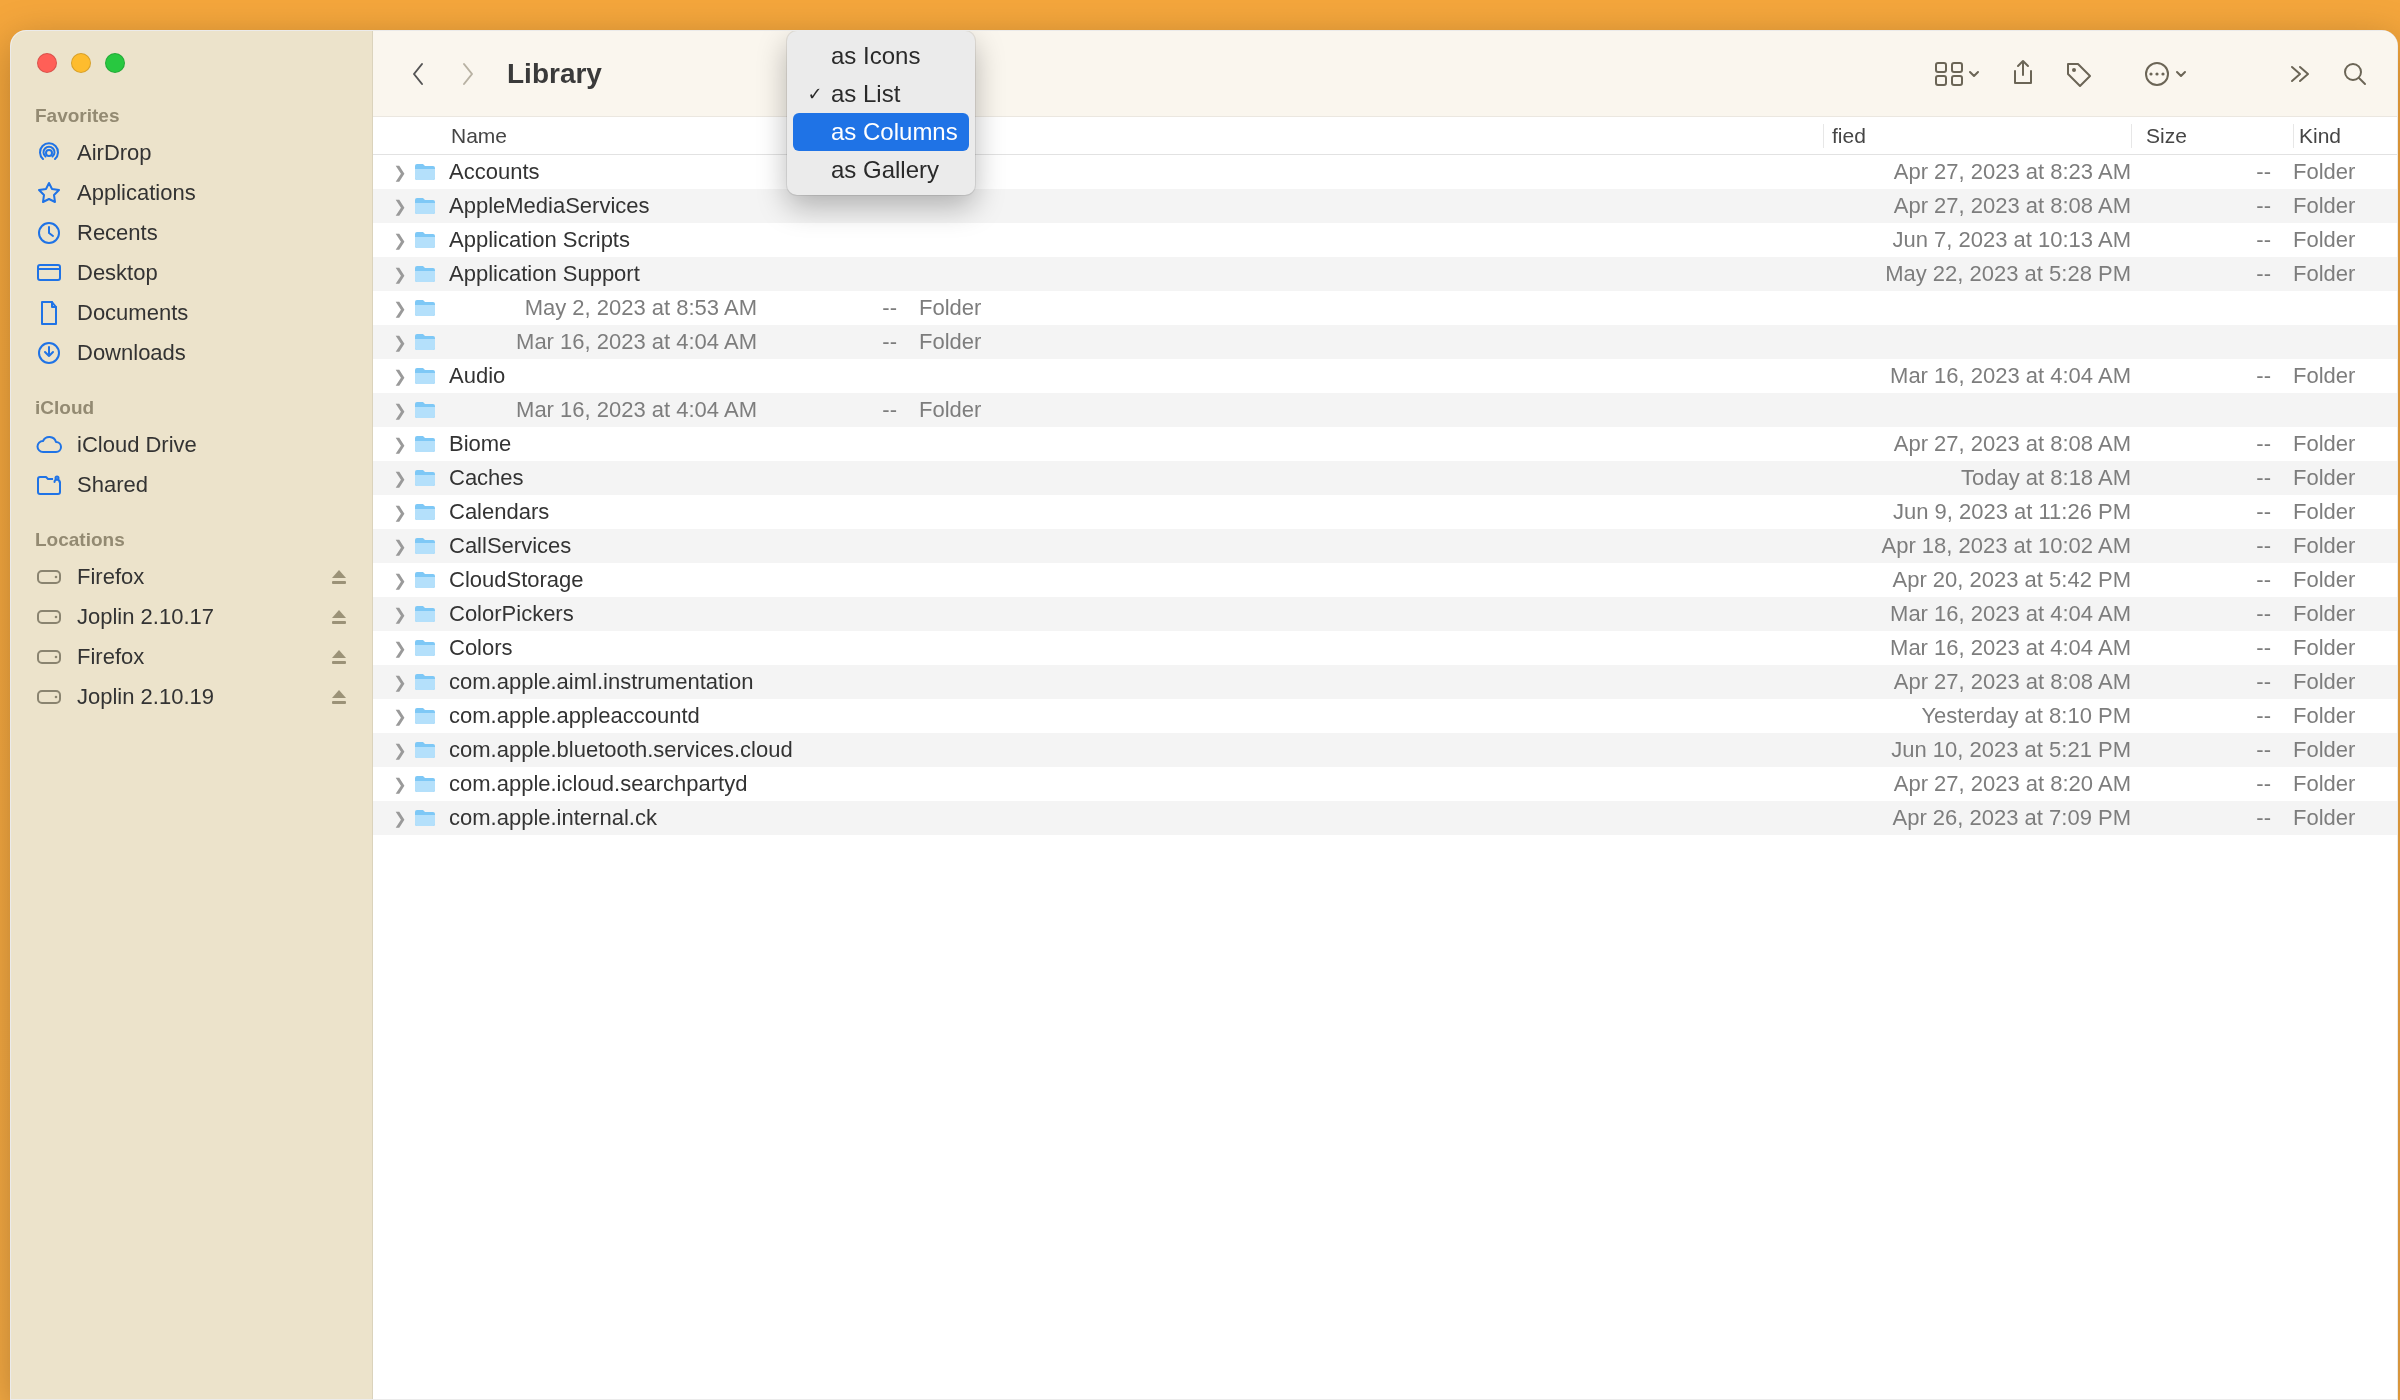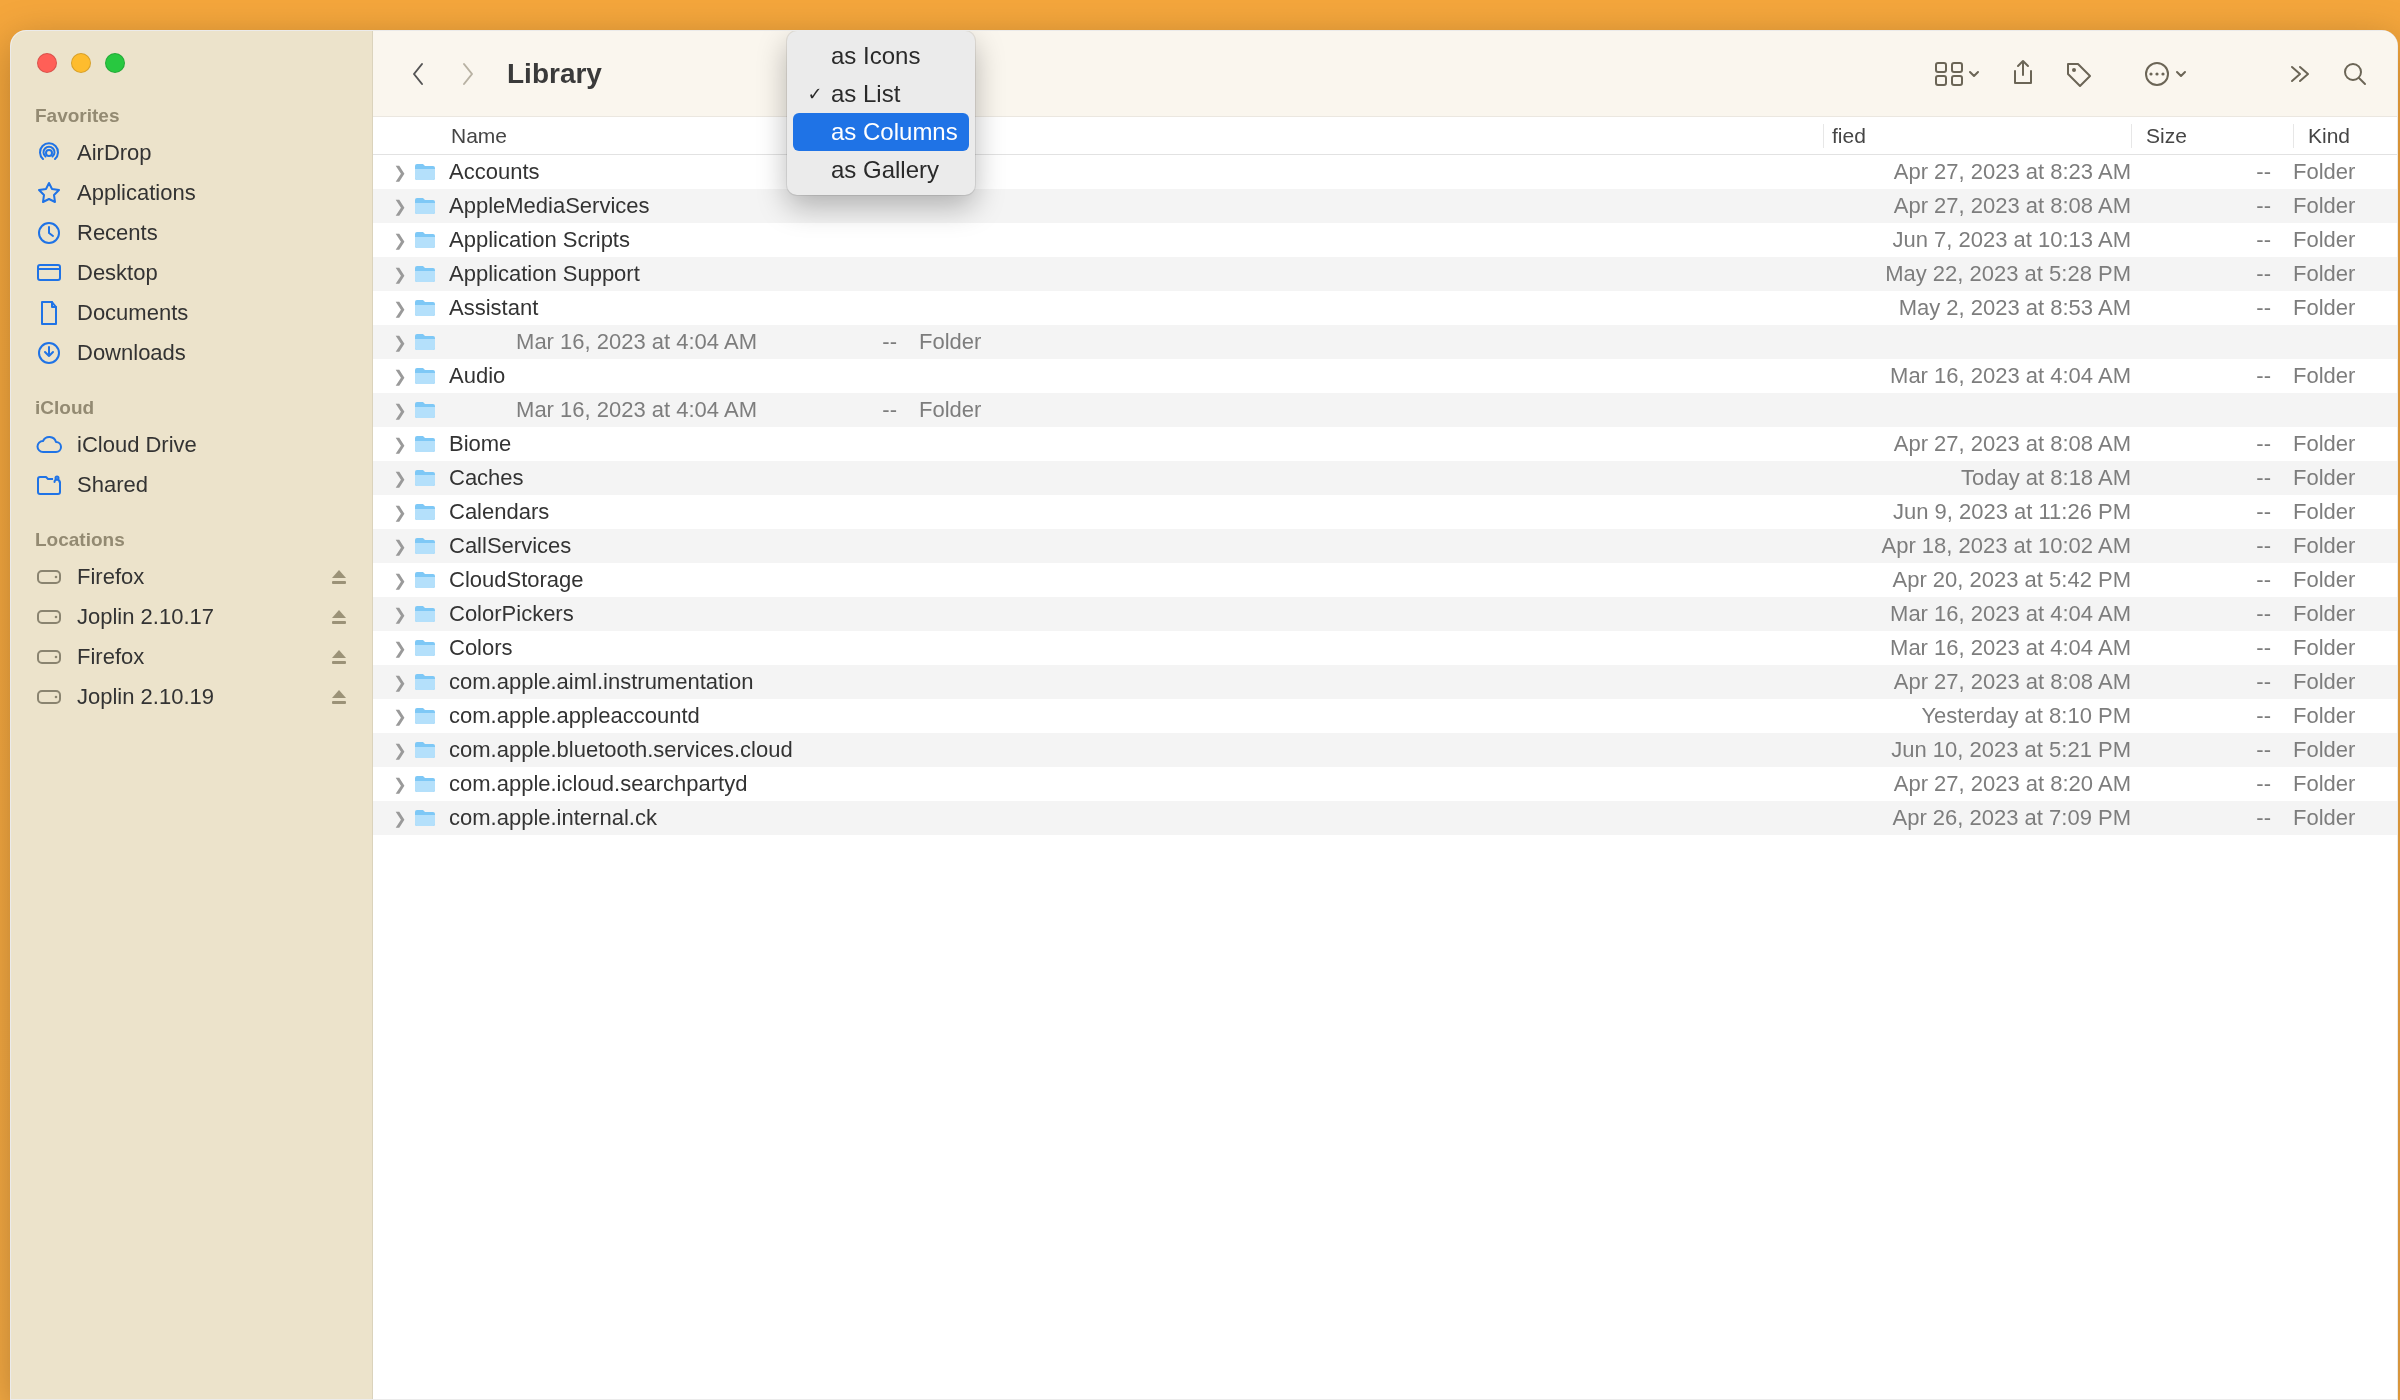--- a/index.html
+++ b/index.html
@@ -118,21 +118,21 @@
     font-size: 21px;
     color:#454545;
     border-bottom: 1px solid #e2e2e2;
     background:#fff;
     height: 38px;
     align-items:center;
   }
   .col-name { flex:1; padding-left: 78px; }
   .col-mod  { width: 308px; border-left:1px solid #e7e7e7; padding-left:8px;}
   .col-size { width: 162px; border-left:1px solid #e7e7e7; padding-left:14px;}
-  .col-kind { width: 104px; border-left:1px solid #e7e7e7; padding-left:14px; padding-right:6px;}
+  .col-kind { width: 104px; border-left:1px solid #e7e7e7; padding-left:5px; padding-right:6px;}
 
   
   .file-list { flex:1; overflow:hidden; }
   .row {
     display:flex;
     align-items:center;
     height:34px;
     font-size:22px;
     color:#333;
   }
@@ -474,21 +474,20 @@
           <span class="fkind">Folder</span>
         </div>
         <div class="row">
           <span class="caret">❯</span>
           <span class="ficon">
             <svg width="24" height="20" viewBox="0 0 24 20">
     <path fill="#7ec8f6" d="M2 4a2 2 0 0 1 2-2h6l2 2h8a2 2 0 0 1 2 2v10a2 2 0 0 1-2 2H4a2 2 0 0 1-2-2z"></path>
     <path fill="#b4e0fb" d="M2 7h20v9a2 2 0 0 1-2 2H4a2 2 0 0 1-2-2z"></path>
   </svg>
           </span>
-          <span class="fname">Assistant</span>
           <span class="fmod">May 2, 2023 at 8:53 AM</span>
           <span class="fsize">--</span>
           <span class="fkind">Folder</span>
         </div>
         <div class="row alt">
           <span class="caret">❯</span>
           <span class="ficon">
             <svg width="24" height="20" viewBox="0 0 24 20">
     <path fill="#7ec8f6" d="M2 4a2 2 0 0 1 2-2h6l2 2h8a2 2 0 0 1 2 2v10a2 2 0 0 1-2 2H4a2 2 0 0 1-2-2z"></path>
     <path fill="#b4e0fb" d="M2 7h20v9a2 2 0 0 1-2 2H4a2 2 0 0 1-2-2z"></path>

